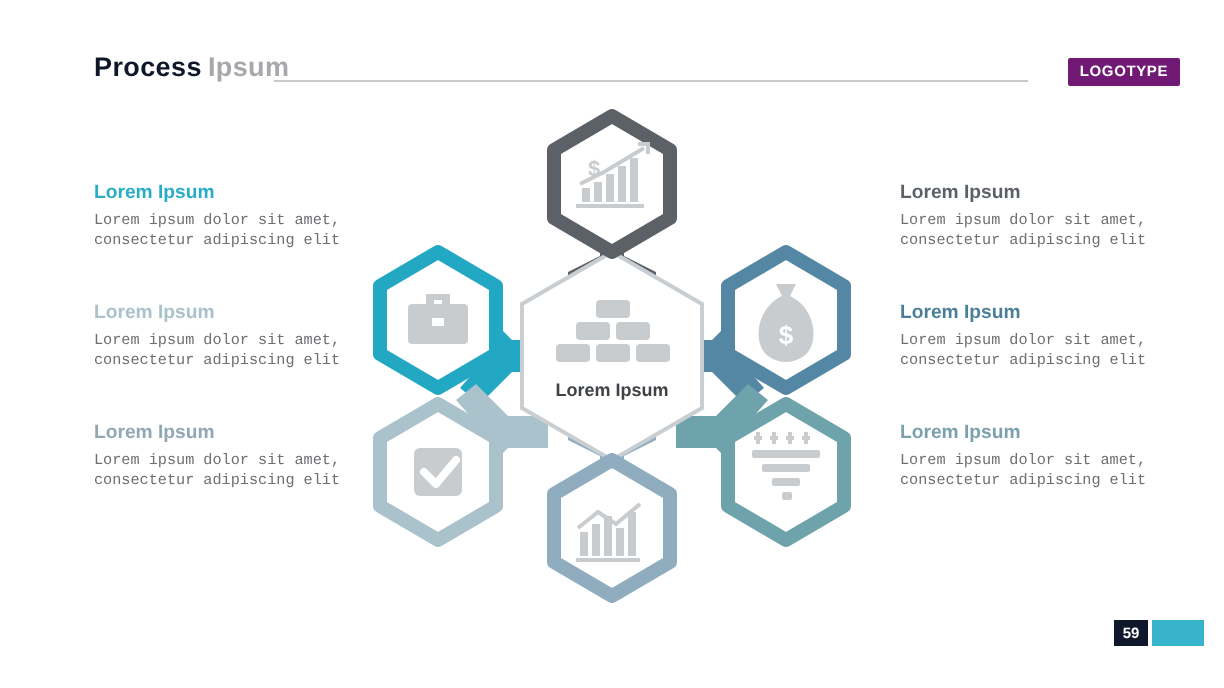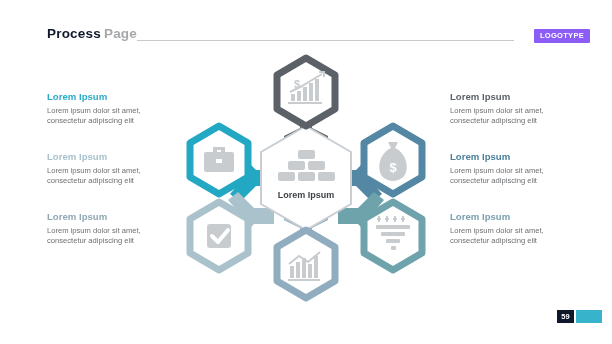--- a/index.html
+++ b/index.html
@@ -36,21 +36,21 @@
   #header-rule {
     position: absolute;
     left: 137px; top: 40px;
     width: 377px; height: 1px;
     background: #c7c9cb;
   }
 
   #logotype {
     position: absolute;
     right: 22px; top: 29px;
-    background: #8b5cf6;
+    background: #701a75;
     color: #ffffff;
     font-size: 7.5px;
     font-weight: bold;
     letter-spacing: .3px;
     padding: 3px 6px 3px 6px;
     line-height: 1;
     border-radius: 1px;
     text-align: right;
   }
 
@@ -60,20 +60,21 @@
     font-size: 9.6px;
     font-weight: bold;
     line-height: 1.1;
     margin-bottom: 3px;
     white-space: nowrap;
   }
   .txt-block .bb {
     font-size: 7.6px;
     color: #6d6f72;
     line-height: 1.42;
+    font-family: Liberation Mono, monospace;
   }
 
   #blk-l1 { left: 47px;  top: 92px;  }
   #blk-l2 { left: 47px;  top: 152px; }
   #blk-l3 { left: 47px;  top: 212px; }
   #blk-r1 { left: 450px; top: 92px;  }
   #blk-r2 { left: 450px; top: 152px; }
   #blk-r3 { left: 450px; top: 212px; }
 
   
@@ -110,21 +111,21 @@
     left: 576px; top: 310px;
     width: 26px; height: 13px;
     background: #37b3cc;
   }
 </style>
 </head>
 <body>
 
 <div id="header">
   <div id="title">
-    <span class="w1">Process</span><span class="w2">Page</span>
+    <span class="w1">Process</span><span class="w2">Ipsum</span>
   </div>
   <div id="header-rule"></div>
   <div id="logotype">LOGOTYPE</div>
 </div>
 
 <div class="txt-block" id="blk-l1">
   <div class="bh" style="color: rgb(42, 172, 200);">Lorem Ipsum</div>
   <div class="bb">
     <div>Lorem ipsum dolor sit amet,</div>
     <div>consectetur adipiscing elit</div>

